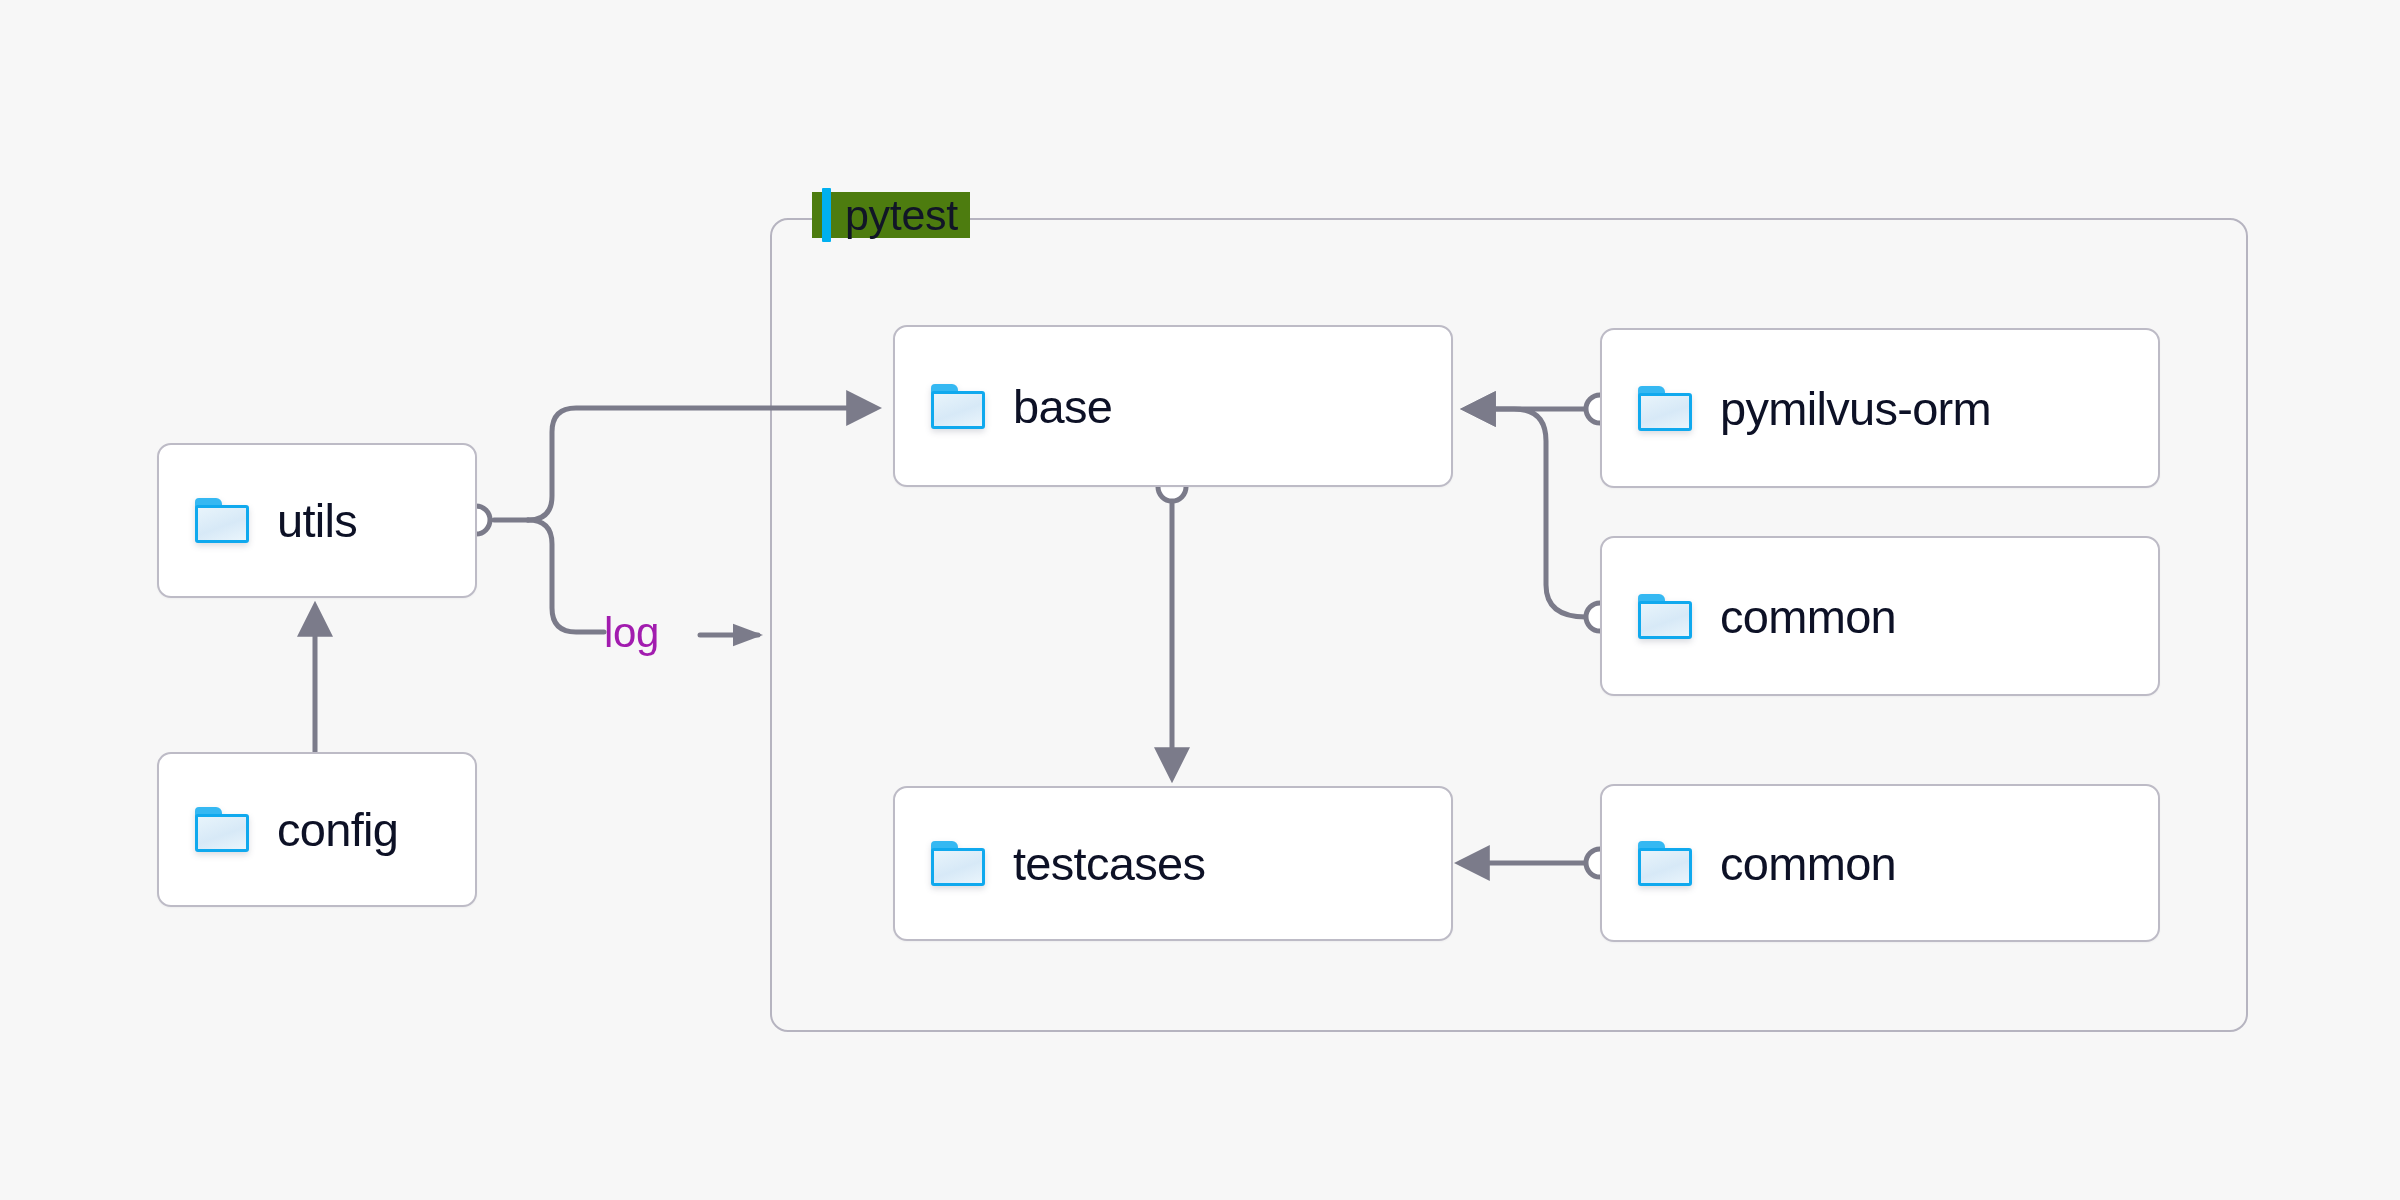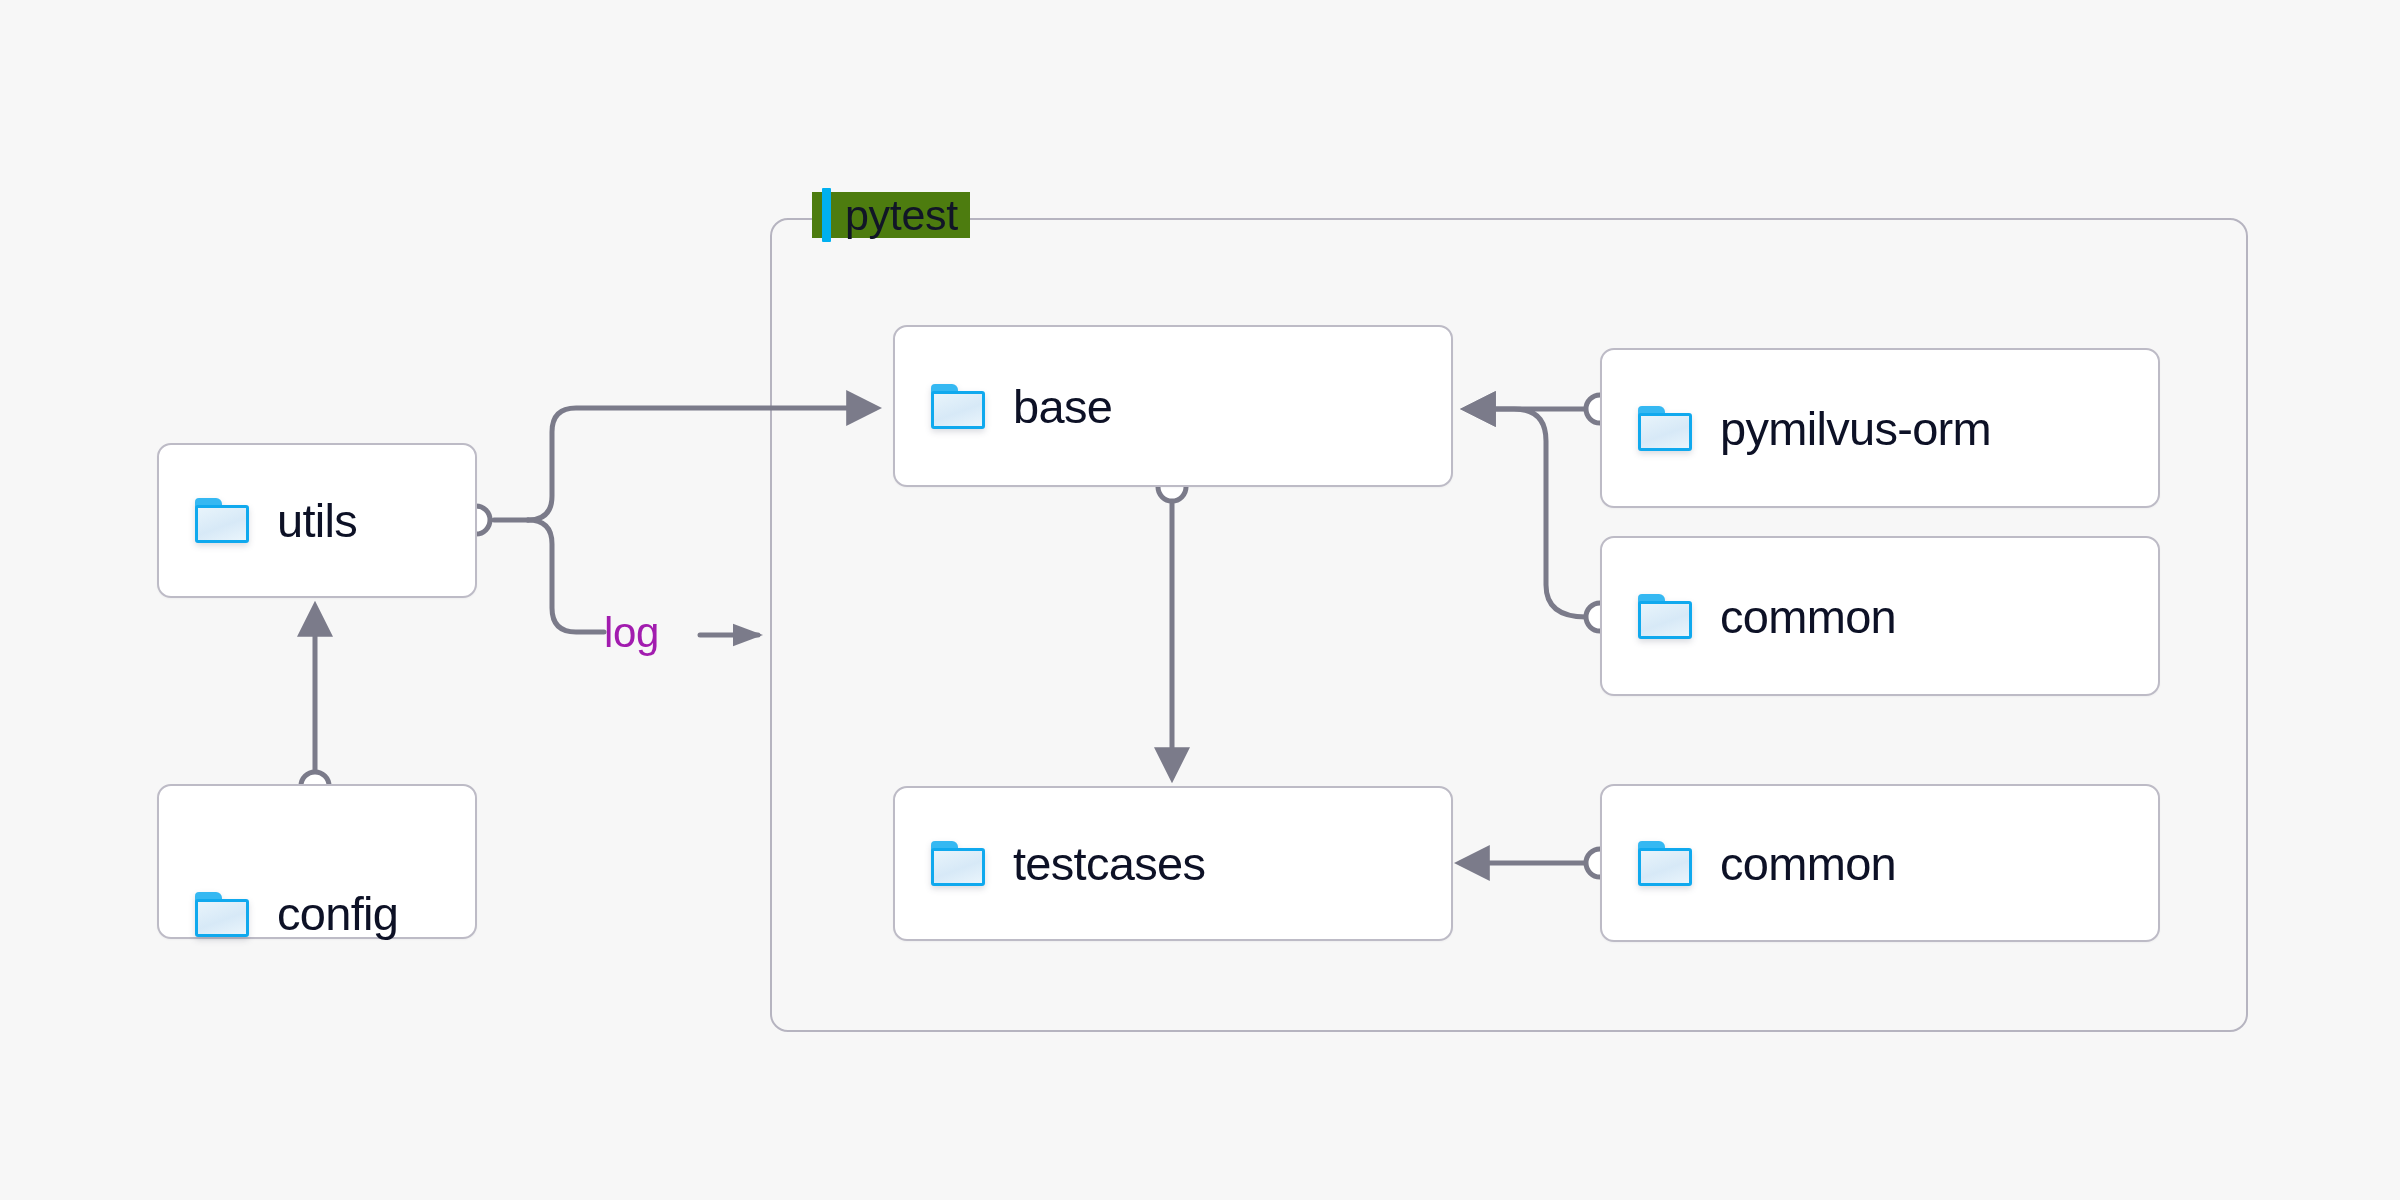--- a/index.html
+++ b/index.html
@@ -174,21 +174,21 @@
   <div class="edge-label" style="left:604px; top:612px;">log</div>
 
   <div class="node" style="left:157px; top:443px; width:320px; height:155px;">
     <span class="folder-icon">
       <span class="tab"></span>
         <span class="body"></span>
     </span>
     <span class="node-label">utils</span>
   </div>
 
-  <div class="node" style="left:157px; top:784px; width:320px; height:155px;align-items:flex-end;">
+  <div class="node" style="left:157px; top:752px; width:320px; height:155px;">
     <span class="folder-icon">
       <span class="tab"></span>
         <span class="body"></span>
     </span>
     <span class="node-label">config</span>
   </div>
 
   <div class="node" style="left:893px; top:786px; width:560px; height:155px;">
     <span class="folder-icon">
       <span class="tab"></span>
@@ -198,21 +198,21 @@
   </div>
 
   <div class="node" style="left:893px; top:325px; width:560px; height:162px;">
     <span class="folder-icon">
       <span class="tab"></span>
         <span class="body"></span>
     </span>
     <span class="node-label">base</span>
   </div>
 
-  <div class="node" style="left:1600px; top:348px; width:560px; height:160px;">
+  <div class="node" style="left:1600px; top:328px; width:560px; height:160px;">
     <span class="folder-icon">
       <span class="tab"></span>
         <span class="body"></span>
     </span>
     <span class="node-label">pymilvus-orm</span>
   </div>
 
   <div class="node" style="left:1600px; top:536px; width:560px; height:160px;">
     <span class="folder-icon">
       <span class="tab"></span>

